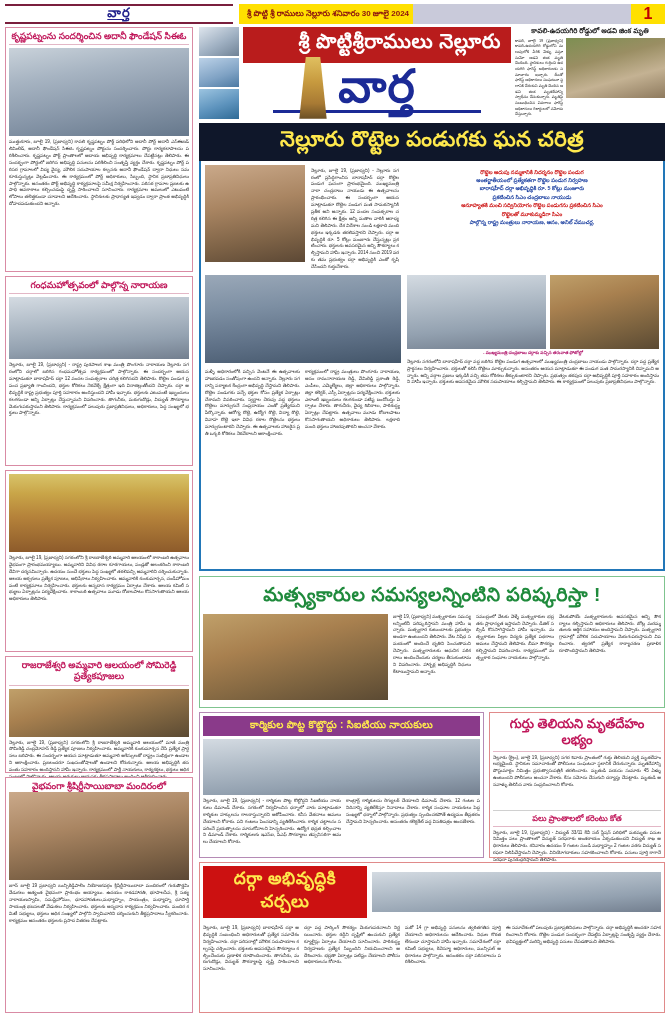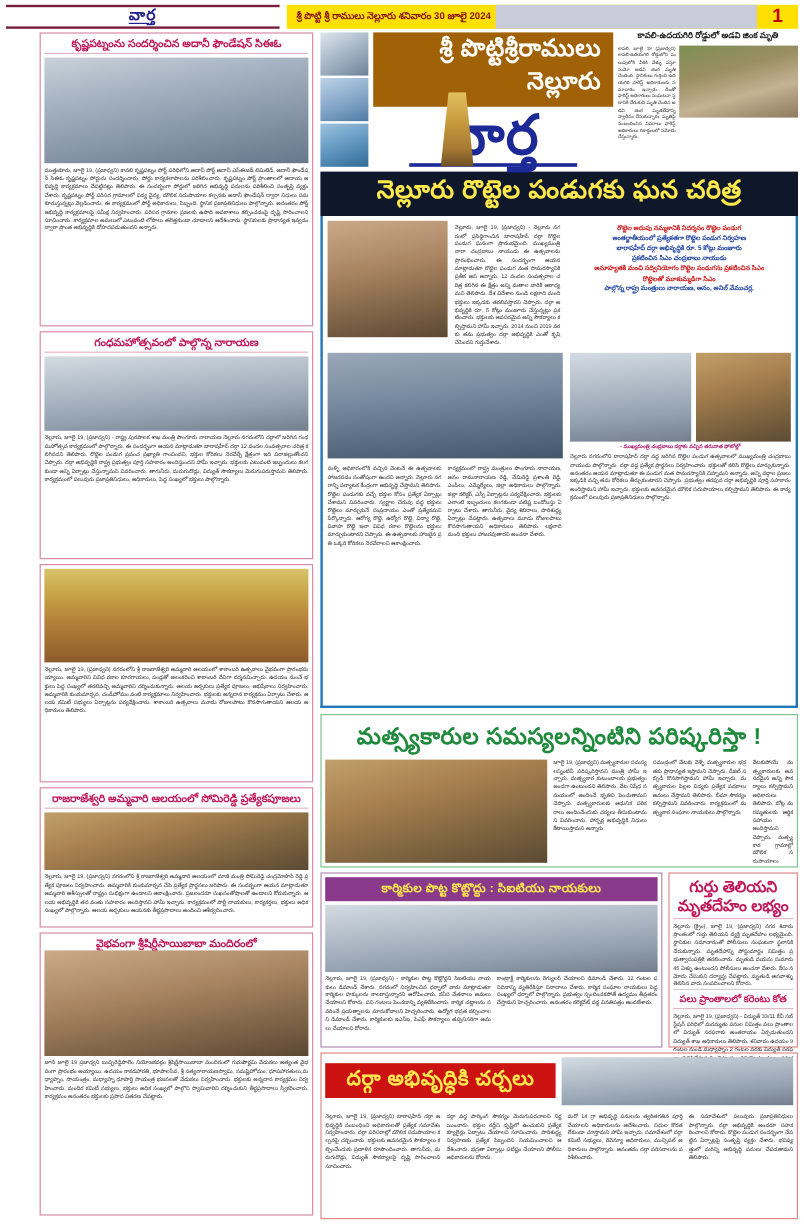--- a/index.html
+++ b/index.html
@@ -24,21 +24,21 @@
     text-decoration: underline; text-underline-offset:2px;
   }
   .topbar-right { flex:1; margin-left:6px; background:#ffe000; display:flex; align-items:center; position:relative; }
   .dateline { font-size:8px; font-weight:bold; color:#8a1010; padding-left:8px; white-space:nowrap; }
   .topbar-spacer { flex:1; background:#c9cada; height:100%; margin-left:4px;}
   .pageno { width:34px; background:#ffe000; color:#c00000; font-weight:bold; font-size:16px;
             display:flex; align-items:center; justify-content:center; }
 
   
   .grid { display:flex; gap:6px; height: 990px; }
-  .col-left { width:228px; display:flex; flex-direction:column;margin-left:28px; }
+  .col-left { width:188px; display:flex; flex-direction:column; }
   .col-main { flex:1; display:flex; flex-direction:column; }
 
   
   .lbox { border:1px solid #d98ba4; padding:3px; margin-bottom:4px; background:#fff; }
   .lbox-head {
     color:#c0175a; font-size:9px; font-weight:bold; text-align:center;
     border-bottom:1px solid #e3b7c6; padding-bottom:2px; margin-bottom:3px; line-height:1.25;
   }
   .photo { width:100%; background:#b9c4cf; position:relative; overflow:hidden; }
   .ph-temple { background:linear-gradient(180deg,#d8c46a 0%,#c9a548 25%,#b5823a 55%,#8d5b2b 100%); }
@@ -56,21 +56,21 @@
 
   
   .masthead { display:flex; gap:4px; margin-bottom:4px; height:112px; }
   .mast-left { width:40px; display:flex; flex-direction:column; gap:2px; }
   .mast-left .mini { flex:1; }
   .mini-a { background:linear-gradient(150deg,#dfe6ee,#9fb0c2 55%,#6f8296); }
   .mini-b { background:linear-gradient(160deg,#bcd2e8,#7fa2c4 60%,#4d7aa3); }
   .mini-c { background:linear-gradient(160deg,#9cc4e0,#5d93bd 55%,#2f6b96); }
   .mast-center { flex:1; position:relative; }
   .mast-redbar {
-    background:#a16207; color:#fff; font-weight:bold; font-size:20px;
+    background:#b91c1c; color:#fff; font-weight:bold; font-size:20px;
     text-align:right; padding:3px 10px 5px 10px; letter-spacing:0.5px;
   }
   .mast-big {
     color:#1b2a96; font-weight:bold; font-size:46px; text-align:center;
     line-height:0.95; margin-top:2px; letter-spacing:1px;
   }
   .mast-rule { height:3px; background:#1b2a96; margin:1px 30px 0 30px; }
   .mast-temple {
     position:absolute; left:52px; bottom:0; width:36px; height:62px;
     background:linear-gradient(180deg,#e0c060 0%,#c79a3f 40%,#a87a34 75%,#6a4f25 100%);
@@ -253,21 +253,21 @@
           <div class="body-text" style="height:52px">నెల్లూరు (క్రైం), జూలై 19, (ప్రజాధ్వని) నగర శివారు ప్రాంతంలో గుర్తు తెలియని వ్యక్తి మృతదేహం లభ్యమైంది. స్థానికుల సమాచారంతో పోలీసులు సంఘటనా స్థలానికి చేరుకున్నారు. మృతదేహాన్ని పోస్టుమార్టం నిమిత్తం ప్రభుత్వాసుపత్రికి తరలించారు. మృతుడి వయసు సుమారు 45 ఏళ్ళు ఉంటుందని పోలీసులు అంచనా వేశారు. కేసు నమోదు చేసుకుని దర్యాప్తు చేపట్టారు. మృతుడి ఆనవాళ్ళు తెలిసిన వారు సంప్రదించాలని కోరారు.</div>
           <div class="hr-thin"></div>
           <div class="lbox-head" style="font-size:8px">పలు ప్రాంతాలలో కరెంటు కోత</div>
           <div class="body-text" style="height:52px">నెల్లూరు, జూలై 19, (ప్రజాధ్వని) - విద్యుత్ 33/11 కేవీ సబ్ స్టేషన్ పరిధిలో మరమ్మతు పనుల నిమిత్తం పలు ప్రాంతాలలో విద్యుత్ సరఫరాకు అంతరాయం ఏర్పడుతుందని విద్యుత్ శాఖ అధికారులు తెలిపారు. శనివారం ఉదయం 9 గంటల నుండి మధ్యాహ్నం 2 గంటల వరకు విద్యుత్ సరఫరా నిలిపివేస్తామని చెప్పారు. వినియోగదారులు సహకరించాలని కోరారు. పనులు పూర్తి కాగానే సరఫరా పునరుద్ధరిస్తామని తెలిపారు.</div>
         </div>
 
       </div>
 
       <div class="sec sec-red" style="flex:1">
         <div style="display:flex;gap:5px;align-items:center">
-          <div class="banner-red" style="width:192px">దర్గా అభివృద్ధికి చర్చలు</div>
+          <div class="banner-red" style="width:164px">దర్గా అభివృద్ధికి చర్చలు</div>
           <div class="photo ph-meet" style="flex:1;height:40px"></div>
         </div>
         <div style="display:flex;gap:5px;margin-top:4px">
           <div class="body-text" style="width:96px;height:84px">నెల్లూరు, జూలై 19, (ప్రజాధ్వని) బారాషహీద్ దర్గా అభివృద్ధికి సంబంధించి అధికారులతో ప్రత్యేక సమావేశం నిర్వహించారు. దర్గా పరిసరాల్లో మౌలిక సదుపాయాల కల్పనపై చర్చించారు. భక్తులకు అవసరమైన సౌకర్యాలు కల్పించేందుకు ప్రణాళిక రూపొందించారు. తాగునీరు, మరుగుదొడ్లు, విద్యుత్ సౌకర్యాలపై దృష్టి సారించాలని సూచించారు.</div>
           <div class="body-text" style="width:96px;height:84px">దర్గా వద్ద పార్కింగ్ సౌకర్యం మెరుగుపరచాలని నిర్ణయించారు. భక్తుల రద్దీని దృష్టిలో ఉంచుకుని ప్రత్యేక క్యూలైన్లు ఏర్పాటు చేయాలని సూచించారు. పారిశుద్ధ్య నిర్వహణకు ప్రత్యేక సిబ్బందిని నియమించాలని ఆదేశించారు. భద్రతా ఏర్పాట్లు పటిష్టం చేయాలని పోలీసు అధికారులను కోరారు.</div>
           <div class="body-text" style="width:96px;height:84px">మరో 14 గ్రా అభివృద్ధి పనులను త్వరితగతిన పూర్తి చేయాలని అధికారులను ఆదేశించారు. నిధుల కొరత లేకుండా చూస్తామని హామీ ఇచ్చారు. సమావేశంలో దర్గా కమిటీ సభ్యులు, రెవెన్యూ అధికారులు, మున్సిపల్ అధికారులు పాల్గొన్నారు. అనంతరం దర్గా పరిసరాలను పరిశీలించారు.</div>
           <div class="body-text" style="flex:1;height:84px">ఈ సమావేశంలో పలువురు ప్రజాప్రతినిధులు పాల్గొన్నారు. దర్గా అభివృద్ధికి అందరూ సహకరించాలని కోరారు. రొట్టెల పండుగ సందర్భంగా చేపట్టిన ఏర్పాట్లపై సంతృప్తి వ్యక్తం చేశారు. భవిష్యత్తులో మరిన్ని అభివృద్ధి పనులు చేపడతామని తెలిపారు.</div>
         </div>
       </div>
 

